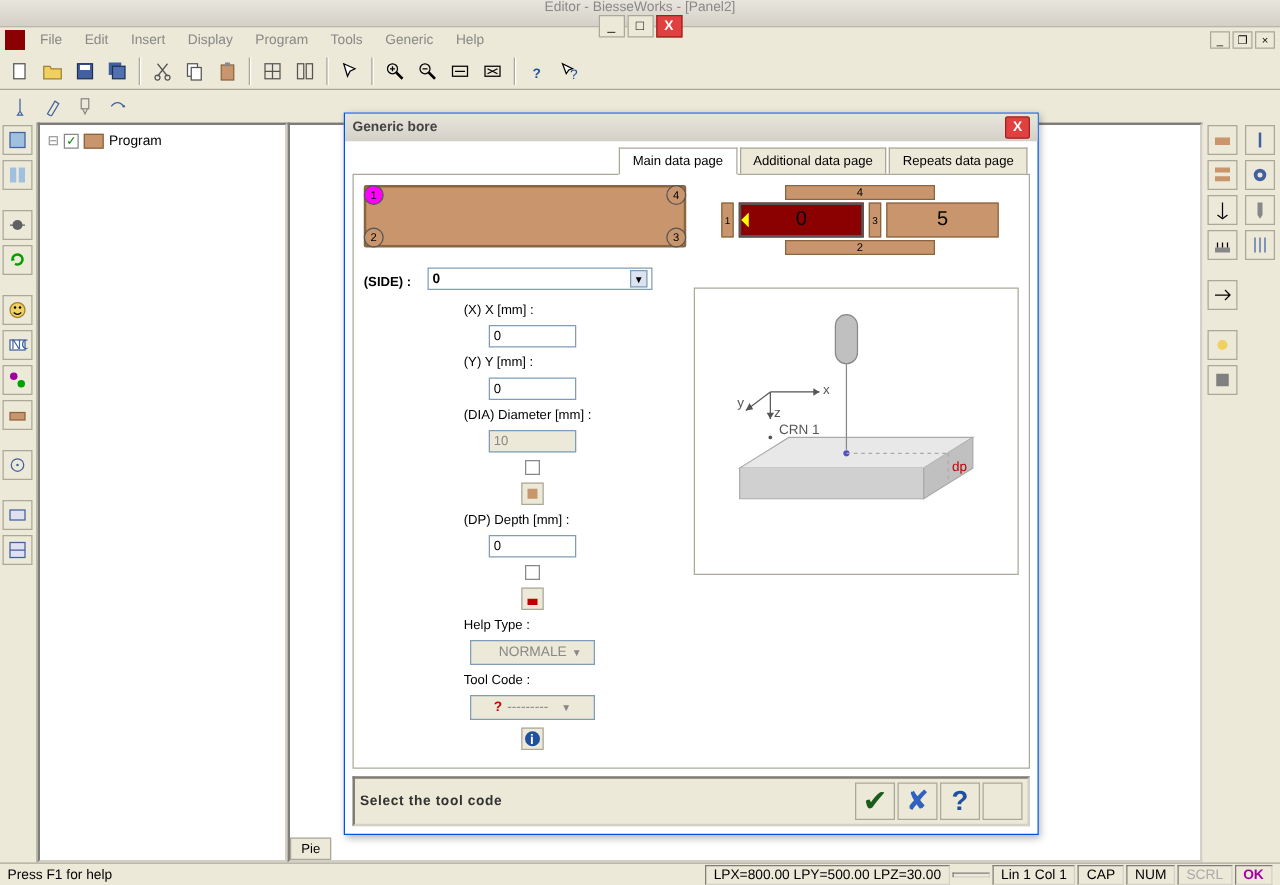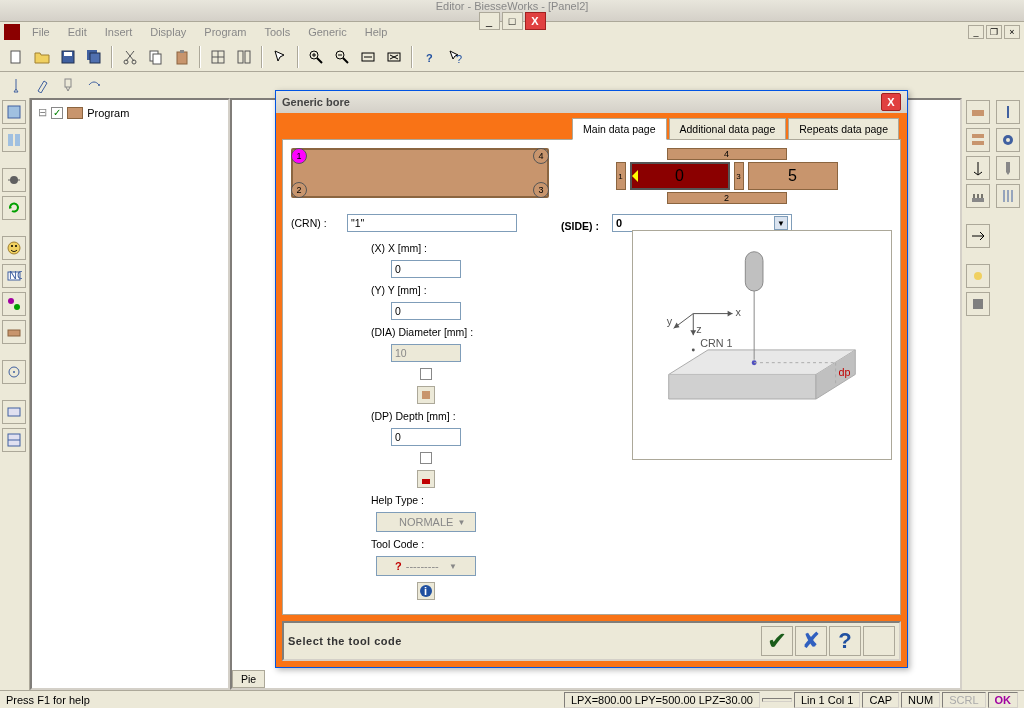--- a/index.html
+++ b/index.html
@@ -43,21 +43,21 @@
 .center { flex: 1; background: #fff; border: 2px inset #d4d0c8; position: relative; }
 .right-sidebar { width: 30px; background: #ece9d8; display: flex; flex-direction: column; gap: 4px; padding: 2px; margin-left: 2px; }
 .right-sidebar2 { width: 30px; background: #ece9d8; display: flex; flex-direction: column; gap: 4px; padding: 2px; }
 
 
 .statusbar { position: absolute; bottom: 0; left: 0; right: 0; height: 18px; background: #ece9d8; border-top: 1px solid #aca899; display: flex; align-items: center; padding: 0 6px; font-size: 10px; }
 .statusbar .cell { border: 1px inset #d4d0c8; padding: 1px 6px; margin-left: 2px; }
 .statusbar .flex { flex: 1; }
 
 
-.dialog { position: absolute; top: 90px; left: 275px; width: 633px; background: #f97316; border: 1px solid #0054e3; box-shadow: 2px 2px 6px rgba(0,0,0,0.3); z-index: 100; }
+.dialog { position: absolute; top: 90px; left: 275px; width: 556px; background: #ffffff; border: 1px solid #0054e3; box-shadow: 2px 2px 6px rgba(0,0,0,0.3); z-index: 100; }
 .dialog-title { height: 22px; background: linear-gradient(to bottom, #e8e6dc, #d4d0c8); display: flex; align-items: center; padding: 0 6px; font-weight: bold; color: #444; }
 .dialog-title .close { margin-left: auto; width: 20px; height: 18px; background: #e04040; color: #fff; border: 1px solid #a02020; display: flex; align-items: center; justify-content: center; font-weight: bold; border-radius: 2px;}
 
 .tabs { display: flex; margin: 4px 6px 0 6px; justify-content: flex-end; }
 .tab { padding: 4px 10px; border: 1px solid #aca899; border-bottom: none; background: #ece9d8; margin-right: 2px; position: relative; top: 1px; font-size: 10.5px;}
 .tab.active { background: #fff; border-bottom: 1px solid #fff; z-index: 2; }
 
 .tab-body { margin: 0 6px 6px 6px; background: #fff; border: 1px solid #aca899; padding: 8px; min-height: 340px; position: relative; }
 
 .panel-row { display: flex; gap: 12px; margin-bottom: 10px; }
@@ -448,24 +448,20 @@
           <div class="side-l">1</div>
           <div class="side-center">0</div>
           <div class="side-r">3</div>
           <div class="side-five">5</div>
         </div>
         <div class="side-bottom">2</div>
       </div>
     </div>
 
     <div class="panel-row">
-      <div style="display:flex;align-items:center;gap:6px;width:258px;">
-        <span class="field-label" style="width:50px;">(CRN) :</span>
-        <input class="field-input" style="width: 170px;" value="&quot;1&quot;">
-      </div>
       <div style="display:flex;align-items:flex-end;gap:6px;flex:1;font-weight:bold;">
         <span class="field-label" style="width:45px;">(SIDE) :</span>
         <div class="side-select">
           <span>0</span>
           <span class="arrow">▼</span>
         </div>
       </div>
     </div>
 
     <div style="width:270px;">

